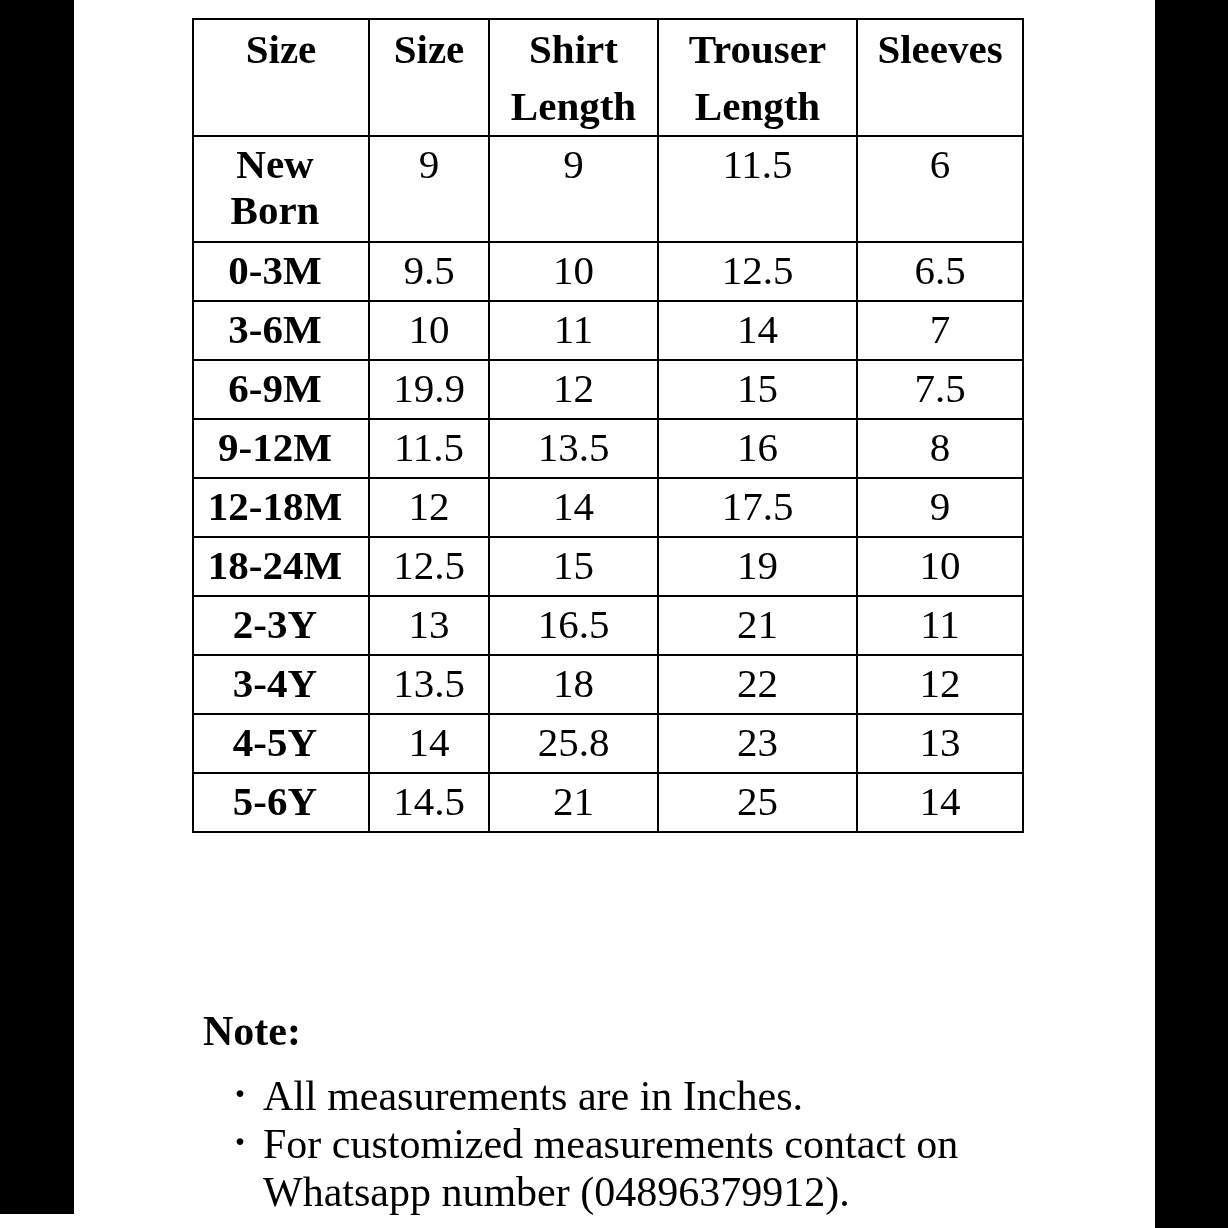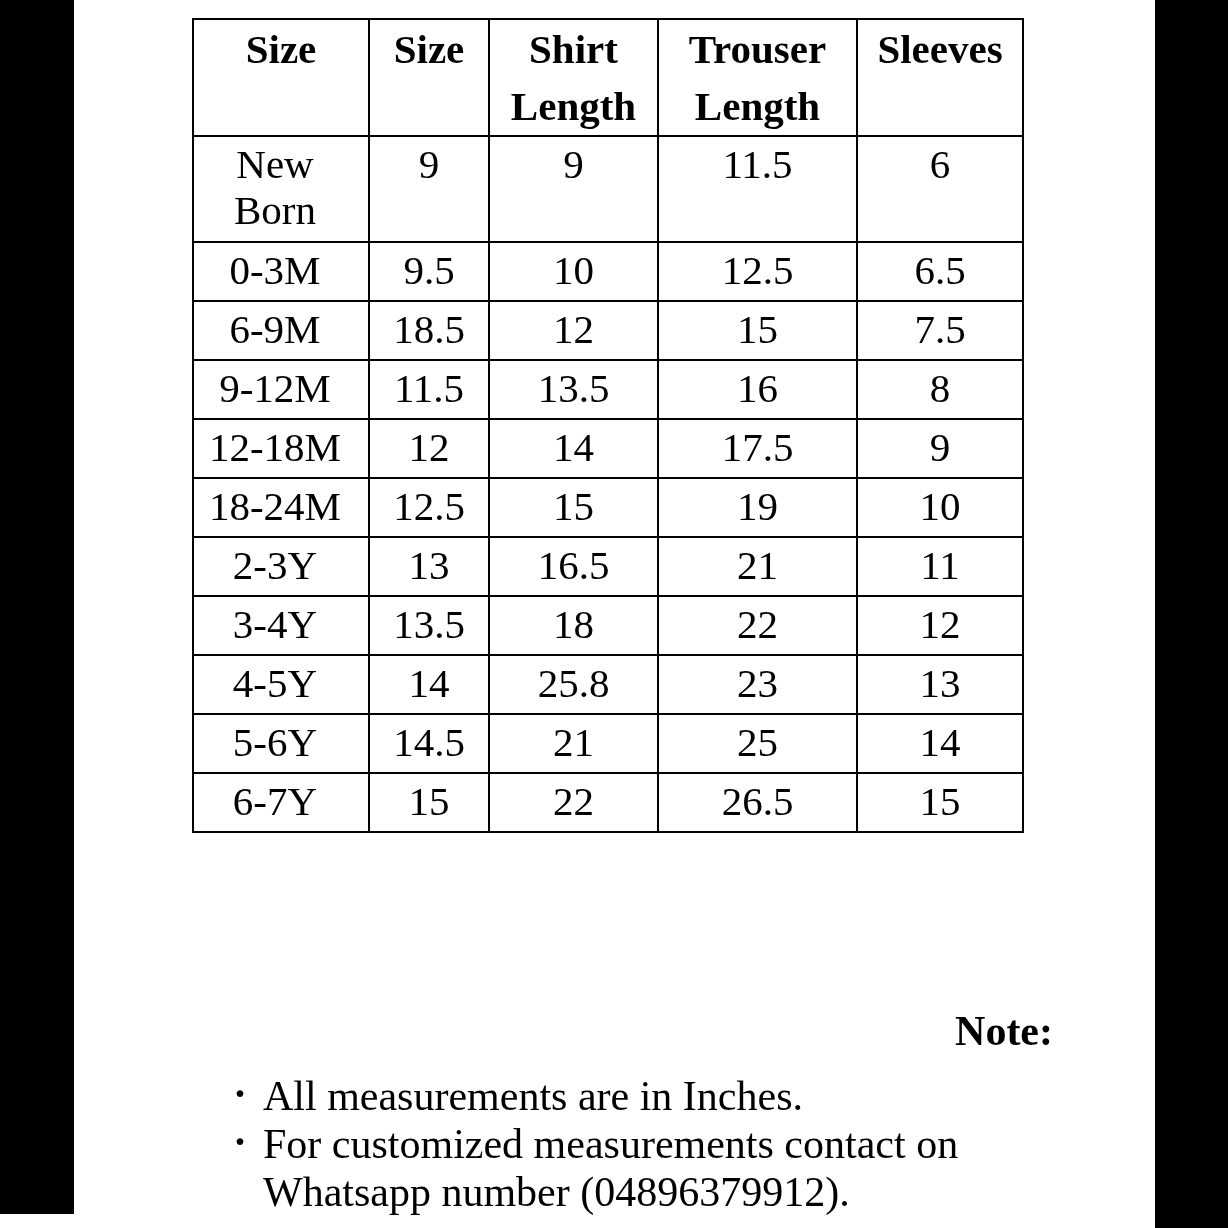--- a/index.html
+++ b/index.html
@@ -34,26 +34,26 @@
     padding: 1px 2px 0 2px;
   }
   thead tr { height: 113px; }
   table.size-chart td {
     font-size: 41px;
     line-height: 46px;
     padding: 4px 2px 0 2px;
   }
   tbody tr { height: 59px; }
   tbody tr:first-child { height: 106px; }
-  tbody td:first-child { font-weight: normal; padding-left: 2px; padding-right: 14px; }
+  tbody td:first-child { font-weight: bold; padding-left: 2px; padding-right: 14px; }
   tbody tr:not(:first-child) td:first-child { white-space: nowrap; margin-left: 39px; }
 
   
   .note { position: absolute; left: 203px; top: 1006px; width: 850px; }
-  .note-heading { font-size: 42px; font-weight: bold; line-height: 50px; text-align: right; }
+  .note-heading { font-size: 42px; font-weight: bold; line-height: 50px; }
   ul.note-list { list-style: none; margin: 16px 0 0 0; padding: 0; }
   ul.note-list li {
     position: relative;
     padding-left: 60px;
     max-width: 780px;
     font-size: 42px;
     line-height: 48px;
   }
   ul.note-list .bullet {
     position: absolute; left: 30px; top: -2px;
@@ -94,22 +94,29 @@
           <td>6</td>
         </tr>
         <tr>
           <td>0-3M</td>
           <td>9.5</td>
           <td>10</td>
           <td>12.5</td>
           <td>6.5</td>
         </tr>
         <tr>
+          <td>3-6M</td>
+          <td>10</td>
+          <td>11</td>
+          <td>14</td>
+          <td>7</td>
+        </tr>
+        <tr>
           <td>6-9M</td>
-          <td>18.5</td>
+          <td>19.9</td>
           <td>12</td>
           <td>15</td>
           <td>7.5</td>
         </tr>
         <tr>
           <td>9-12M</td>
           <td>11.5</td>
           <td>13.5</td>
           <td>16</td>
           <td>8</td>
@@ -149,27 +156,20 @@
           <td>23</td>
           <td>13</td>
         </tr>
         <tr>
           <td>5-6Y</td>
           <td>14.5</td>
           <td>21</td>
           <td>25</td>
           <td>14</td>
         </tr>
-        <tr>
-          <td>6-7Y</td>
-          <td>15</td>
-          <td>22</td>
-          <td>26.5</td>
-          <td>15</td>
-        </tr>
       </tbody>
   </table>
 
   <div class="note">
     <div class="note-heading">Note:</div>
     <ul class="note-list">
         <li><span class="bullet">·</span><span>All measurements are in </span><strong>Inches.</strong></li>
         <li><span class="bullet">·</span><span>For customized measurements contact on Whatsapp number </span><strong>(04896379912).</strong></li>
       </ul>
   </div>

